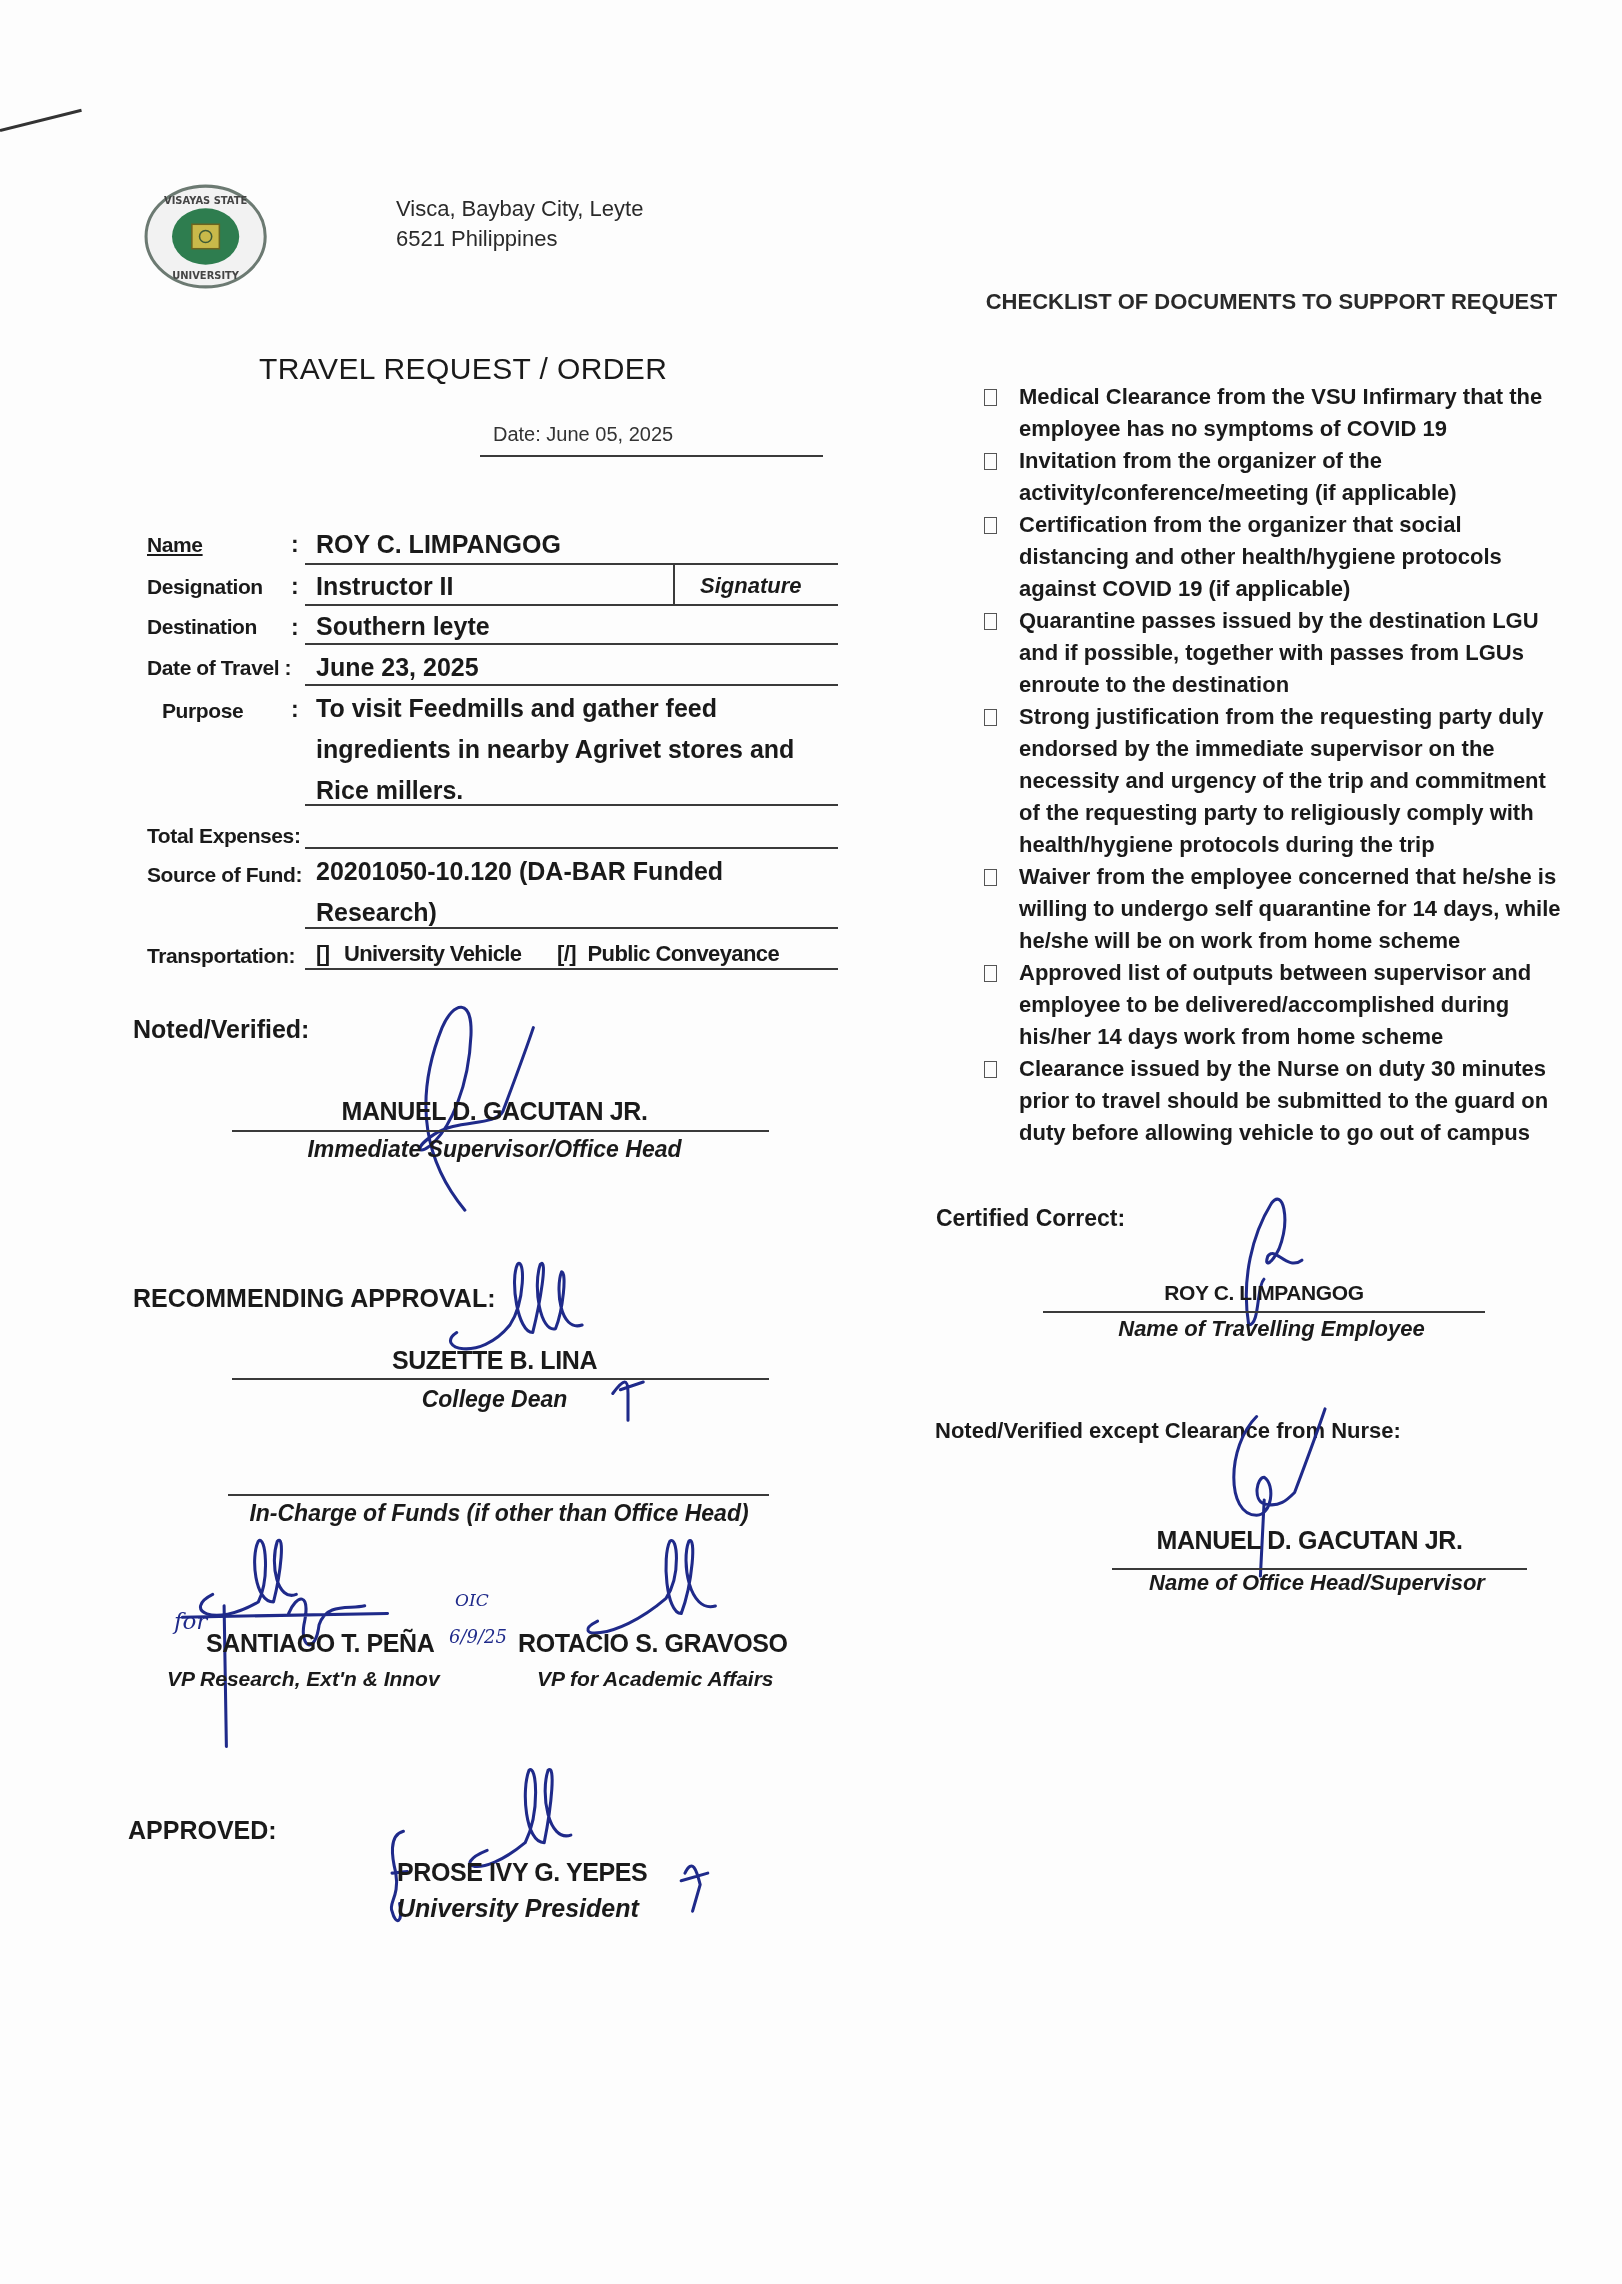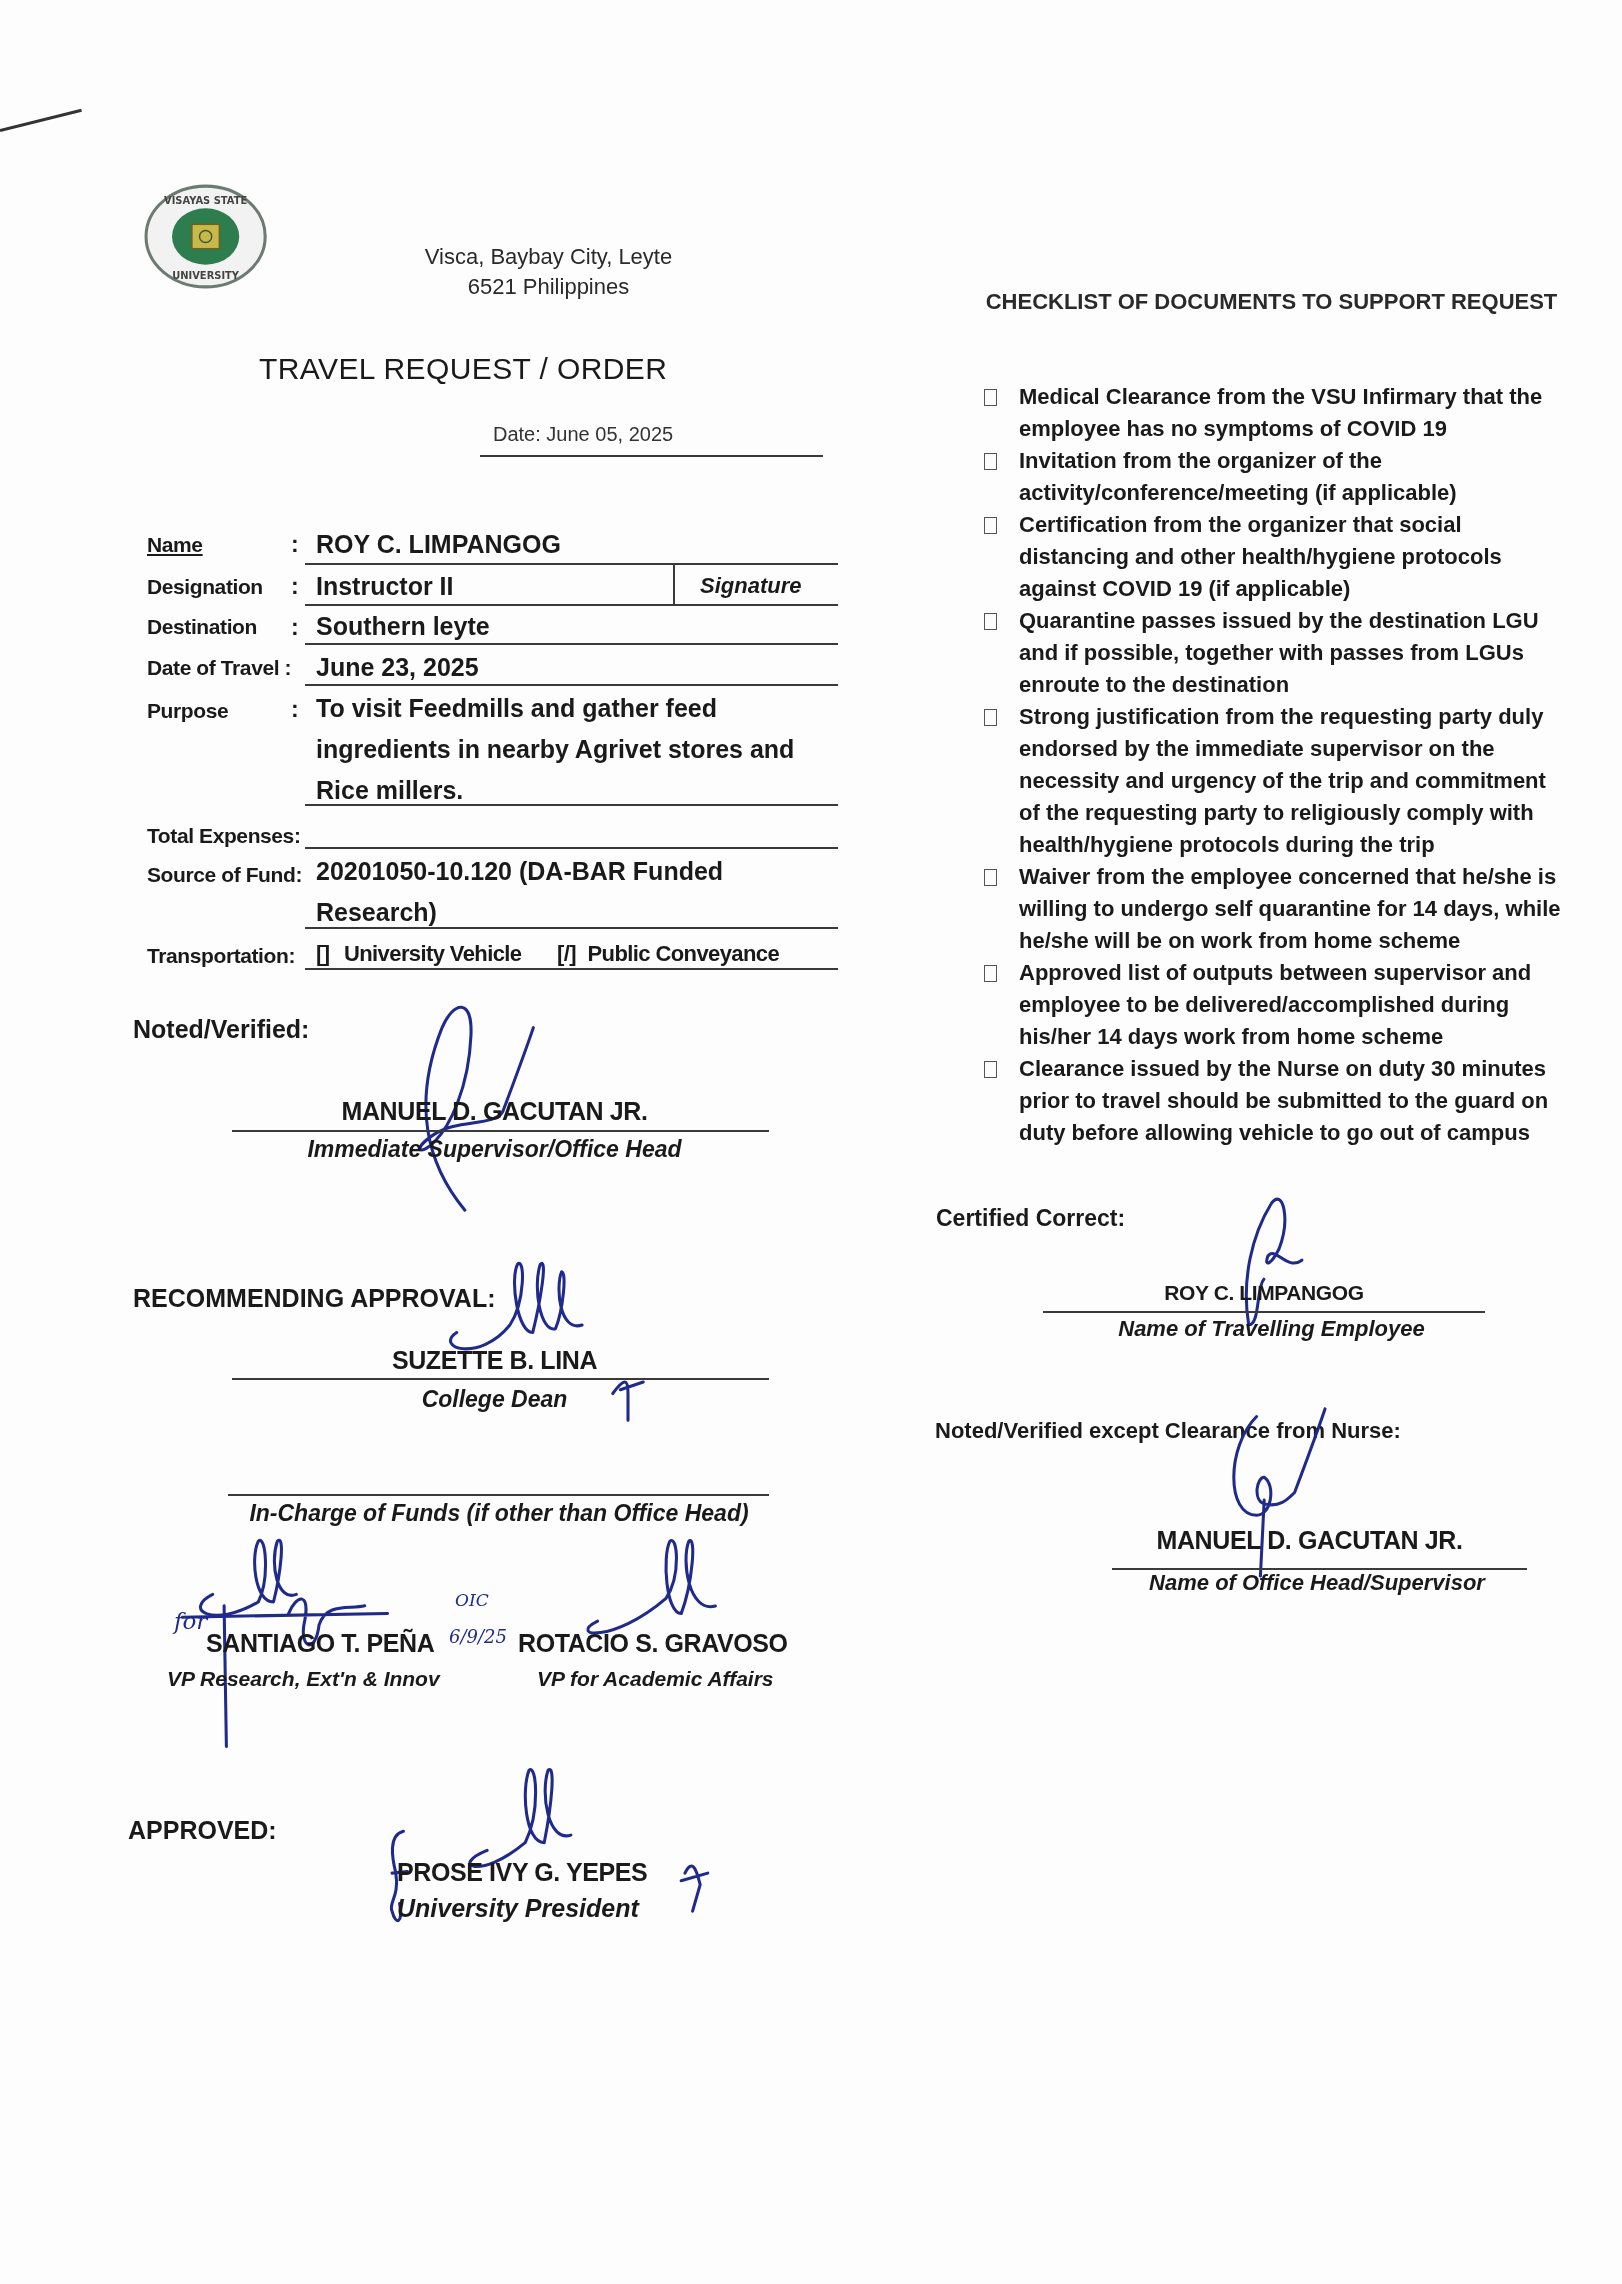--- a/index.html
+++ b/index.html
@@ -5,21 +5,21 @@
   html, body { margin:0; padding:0; }
   body { width:1622px; height:2284px; background:#fdfdfd; position:relative; overflow:hidden;
          font-family:"Liberation Sans", "DejaVu Sans", sans-serif; color:#1a1a1a; }
   .abs { position:absolute; }
   .line { position:absolute; height:0; border-top:2.3px solid #3a3a3a; }
   .sig { position:absolute; pointer-events:none; }
   .sig path { fill:none; stroke:#1f2a8a; stroke-width:4; stroke-linecap:round; stroke-linejoin:round; }
   .hand { position:absolute; color:#1f2a8a; font-family:"DejaVu Serif", serif; font-style:italic; }
 
   
-  .addr { left:396px; top:194px; width:305px; text-align:center; font-size:22px; line-height:30px; color:#2a2a2a;margin-top:48px; }
+  .addr { left:396px; top:194px; width:305px; font-size:22px; line-height:30px; color:#2a2a2a; }
   .title { left:259px; top:352px; font-size:30px; font-weight:normal; letter-spacing:0.4px; }
   .date { left:493px; top:423px; font-size:20px; color:#333; }
 
   
   .lbl { position:absolute; left:147px; font-size:21px; font-weight:bold; letter-spacing:-0.4px; }
   .colon { position:absolute; left:291px; font-size:23px; font-weight:bold; }
   .val { position:absolute; left:316px; font-size:25px; font-weight:bold; line-height:41px; }
   .sigword { left:700px; top:573px; font-size:22px; font-style:italic; font-weight:bold; }
 
   
@@ -72,21 +72,21 @@
 
 <div class="lbl" style="top:615px;">Destination</div>
 <div class="colon" style="top:614px;">:</div>
 <div class="val" style="top:606px;">Southern leyte</div>
 <div class="line" style="left:305px;top:643px;width:533px;"></div>
 
 <div class="lbl" style="top:656px;">Date of Travel :</div>
 <div class="val" style="top:647px;">June 23, 2025</div>
 <div class="line" style="left:305px;top:684px;width:533px;"></div>
 
-<div class="lbl" style="top:699px;">Purpose</div>
+<div class="lbl" style="top:699px;margin-left:15px;">Purpose</div>
 <div class="colon" style="top:696px;">:</div>
 <div class="val" style="top:688px;">
   <div>To visit Feedmills and gather feed</div>
   <div>ingredients in nearby Agrivet stores and</div>
   <div>Rice millers.</div>
 </div>
 <div class="line" style="left:305px;top:804px;width:533px;"></div>
 
 <div class="lbl" style="top:824px;">Total Expenses:</div>
 <div class="val" style="top:812px;"></div>

